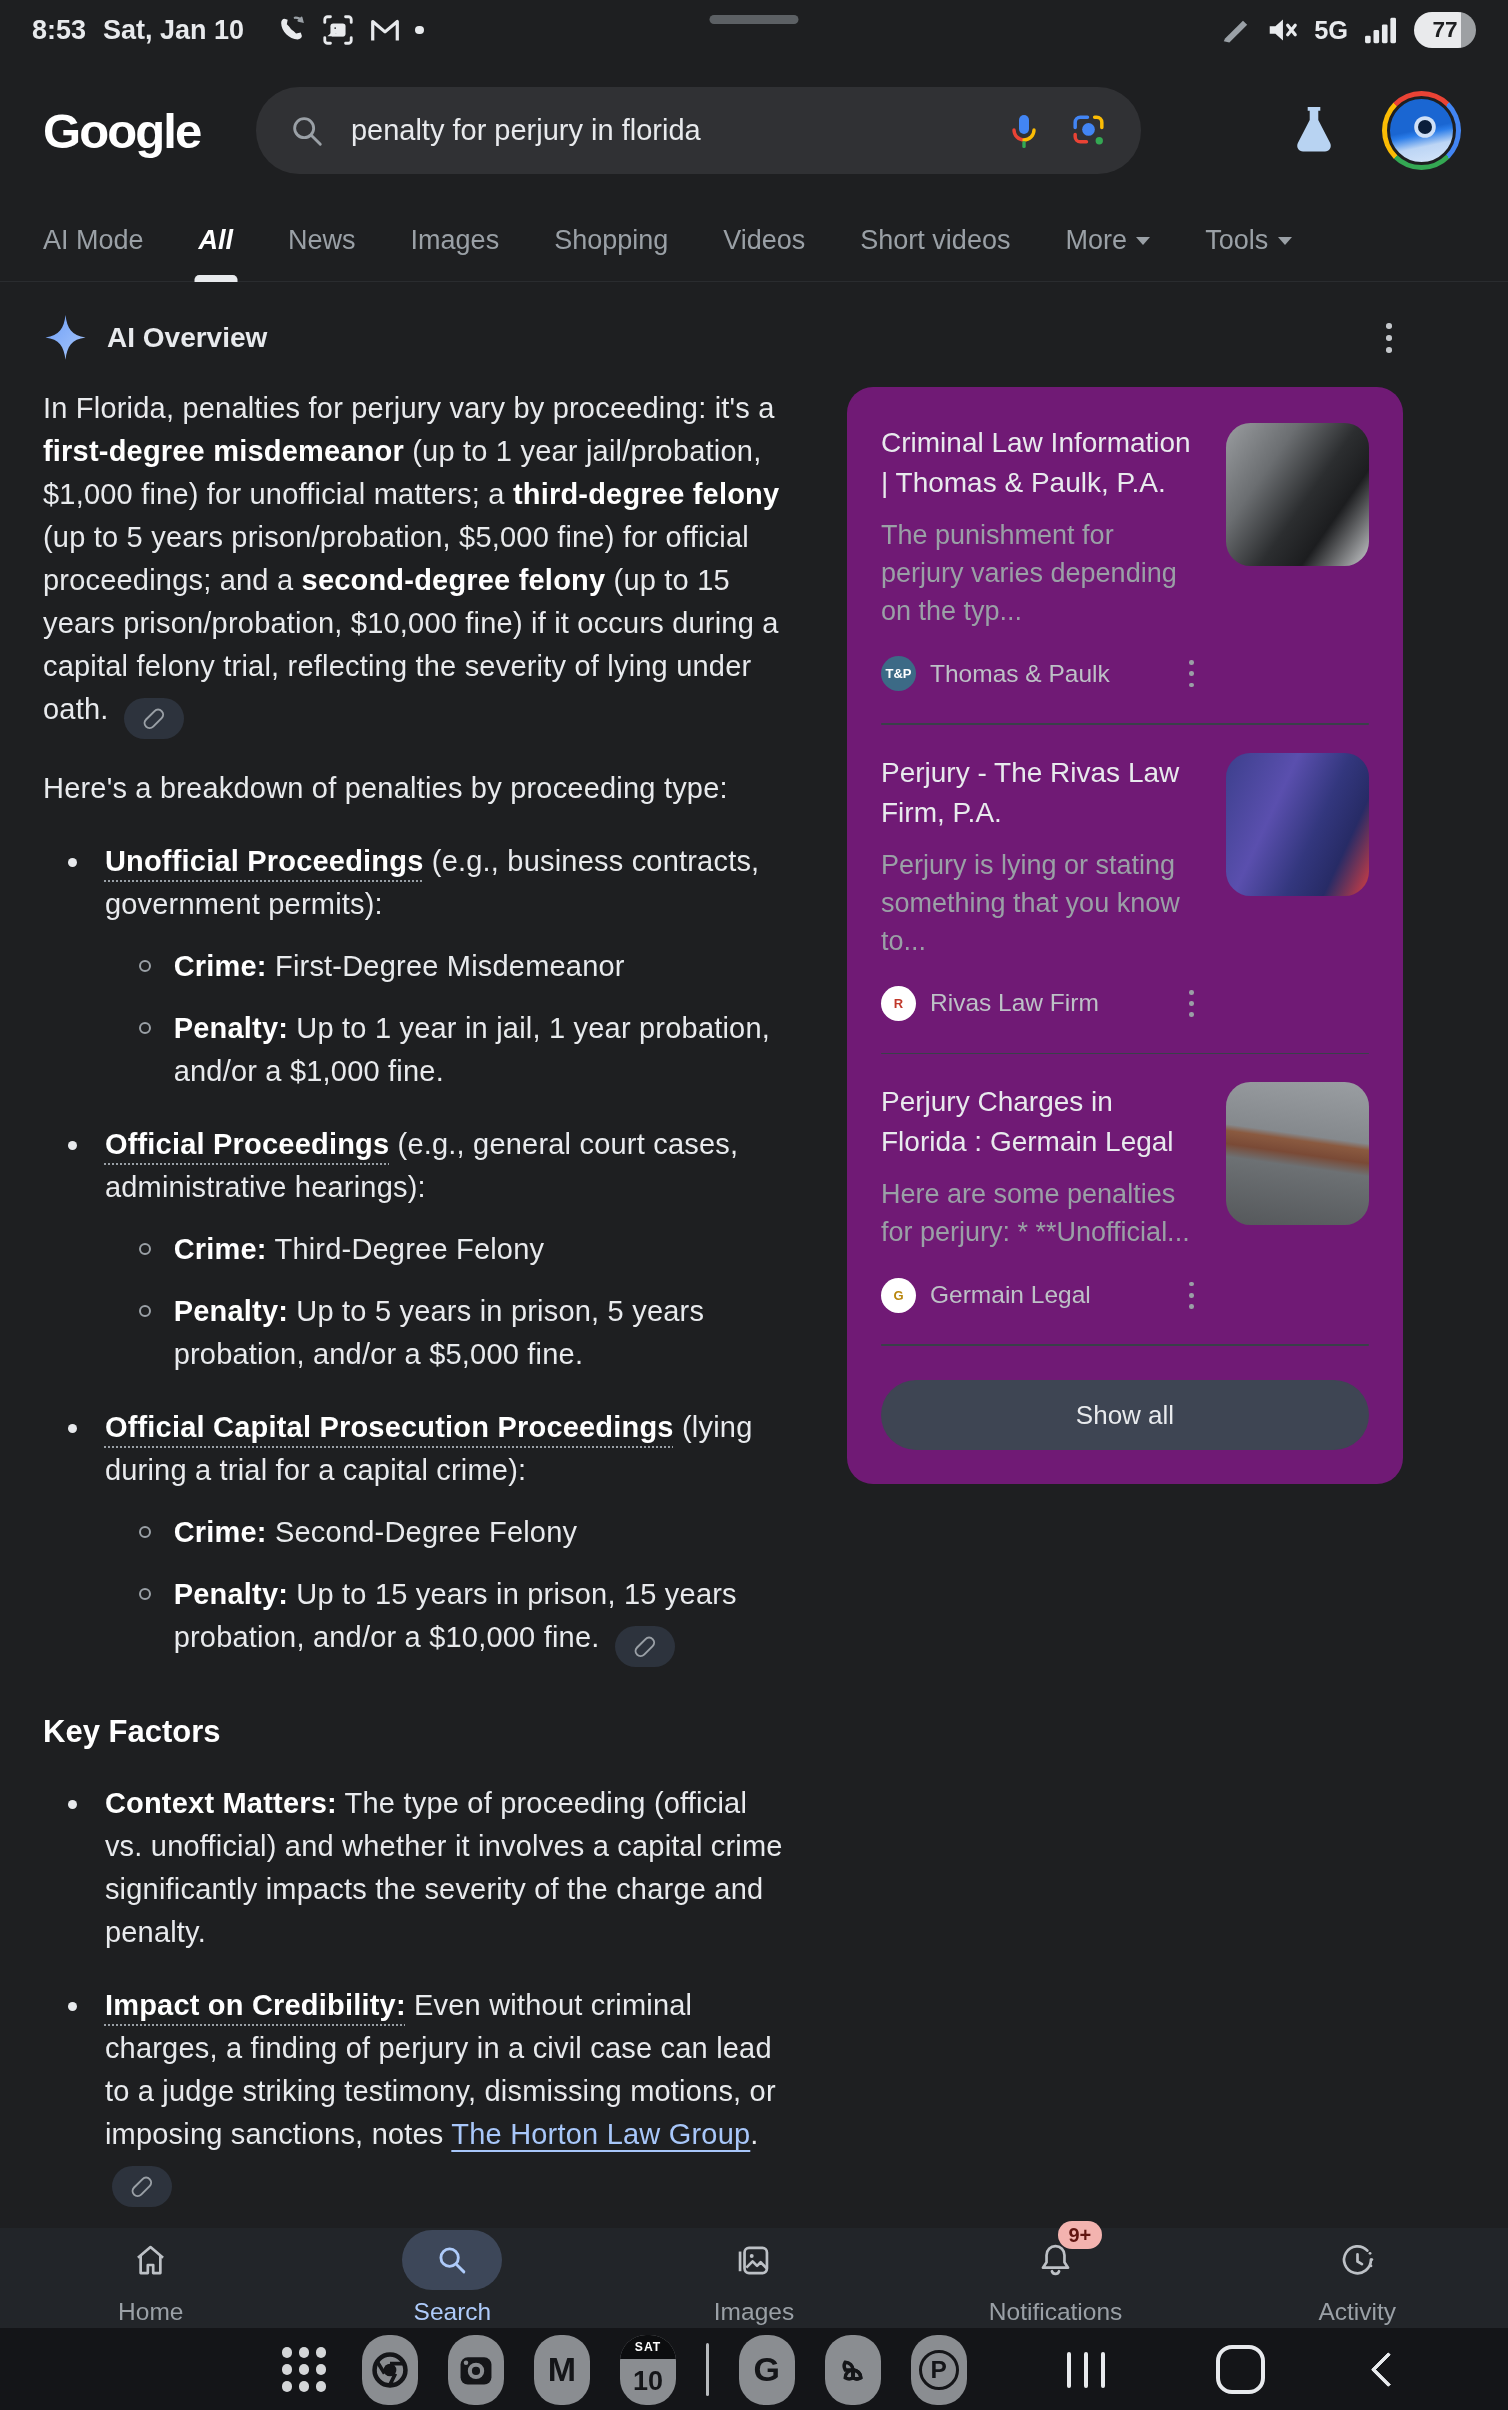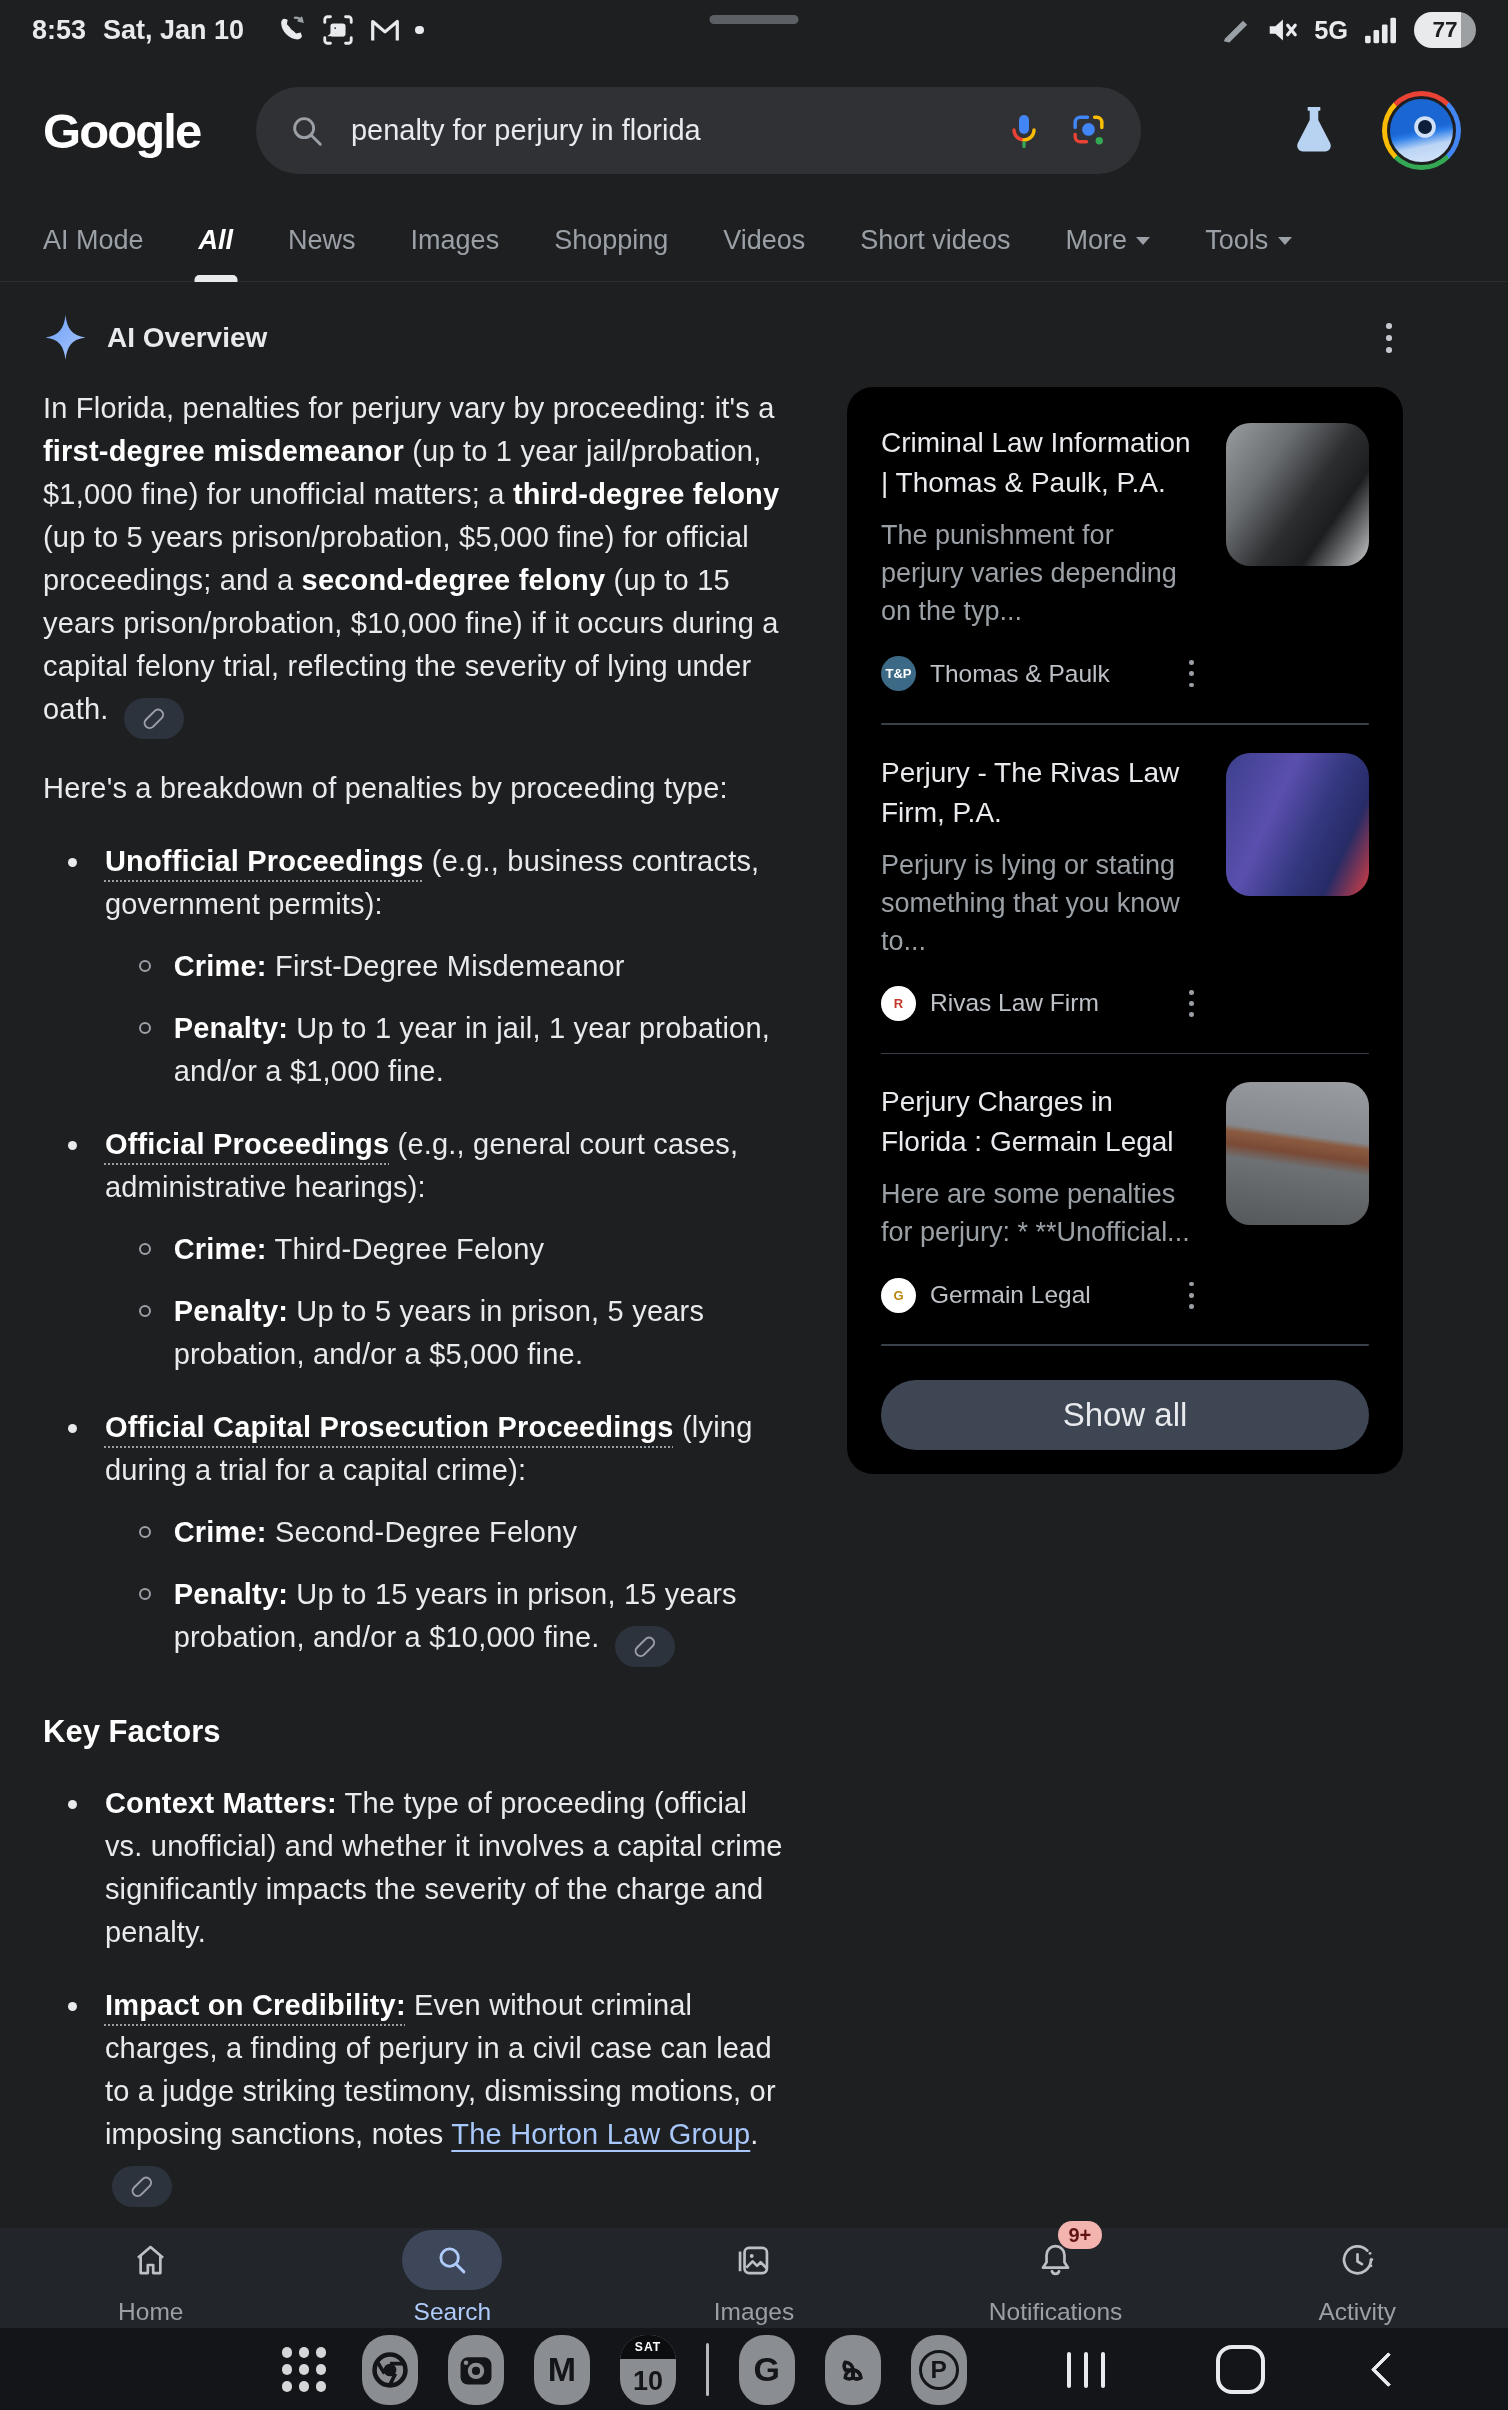--- a/index.html
+++ b/index.html
@@ -52,34 +52,34 @@
   .clip { width:12.2px; height:23.5px; border:2.8px solid #9aa0a6; border-radius:8.5px; transform:rotate(45deg); }
   .li1 { display:flex; margin-top:30px; }
   .li1 > .dot { width:9.4px; height:9.4px; border-radius:50%; background:#e8eaed; margin:18px 28px 0 24.5px; flex-shrink:0; }
   .li1-body { flex:1; min-width:0; }
   .li2 { display:flex; margin-top:19px; padding-left:34px; }
   .li2 > .circ { width:12.2px; height:12.2px; border-radius:50%; border:2.8px solid #9aa0a6; margin:15px 22.6px 0 0; flex-shrink:0; }
   .kf-heading { font-size:31px; font-weight:bold; color:#fff; margin-top:45px; line-height:40px; }
   .kf .dot { margin-top:18px; }
   
   .right-col { width:556px; flex-shrink:0; }
-  .sources { background:#000000; border-radius:26px; padding:36px 34px 24px 34px; }
+  .sources { background:#701a75; border-radius:26px; padding:36px 34px 34px 34px; }
   .src { display:flex; gap:24.5px; }
   .src-main { flex:1; min-width:0; }
   .src-title { font-size:28px; line-height:40px; color:#e8eaed; }
   .src-desc { font-size:27px; line-height:38px; color:#9aa0a6; margin-top:13px; }
   .src-meta { display:flex; align-items:center; gap:14px; margin-top:22.6px; }
   .fav { width:35px; height:35px; border-radius:50%; display:flex; align-items:center; justify-content:center; font-size:13px; font-weight:bold; flex-shrink:0; }
   .src-name { font-size:24.5px; color:#bdc1c6; }
   .thumb { width:143px; height:143px; border-radius:24.5px; flex-shrink:0; }
   .thumb1 { background:linear-gradient(125deg,#9a9da0 0%,#6b6e71 30%,#2c2e30 55%,#1c1d1f 72%,#c9cbcd 100%); }
   .thumb2 { background:linear-gradient(115deg,#3c3f8c 0%,#5a4fae 35%,#33377e 60%,#272b66 78%,#b03a4a 95%),linear-gradient(60deg,#2b2f6e,#8a4fae); }
   .thumb3 { background:linear-gradient(8deg,#55585b 0%,#6d7174 42%, #7a4a36 50%, #8a5a40 58%, #85898d 62%, #9a9ea2 100%); }
   .divider { height:1.9px; background:#394049; margin:28px 0; border-radius:0.9px; }
-  .showall { margin-top:34px; height:70px; border-radius:35px; background:#3e4553; display:flex; align-items:center; justify-content:center; font-size:33px; color:#e8eaed; }
+  .showall { margin-top:34px; height:70px; border-radius:35px; background:#3e4553; display:flex; align-items:center; justify-content:center; font-size:26px; color:#e8eaed; }
   
   .bottomnav { position:absolute; left:0; right:0; bottom:83px; height:100px; background:#222529; display:flex; align-items:center; }
   .bn-item { flex:1; display:flex; flex-direction:column; align-items:center; justify-content:center; gap:7.5px; font-size:24.5px; color:#9aa0a6; }
   .bn-icon { position:relative; height:60px; display:flex; align-items:center; justify-content:center; }
   .bn-pill { width:100px; height:60px; border-radius:30px; background:#3d4759; display:flex; align-items:center; justify-content:center; }
   .bn-item.selected { color:#aecbfa; }
   .badge { position:absolute; top:-9.4px; right:-24.5px; background:#f3b3af; color:#601410; font-size:20px; font-weight:bold; padding:2.8px 10.4px; border-radius:15px; }
   
   .dock { position:absolute; left:0; right:0; bottom:0; height:83px; background:#141518; display:flex; align-items:center; padding-left:282px; gap:30px; }
   .appgrid { display:grid; grid-template-columns:repeat(3,10.4px); gap:6.6px; margin-right:5.6px; }

